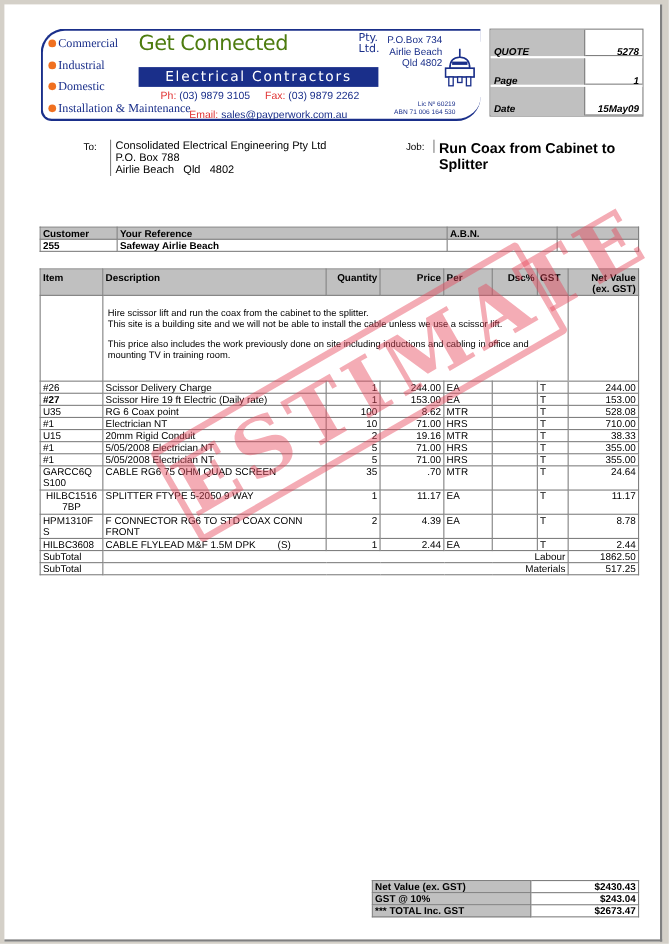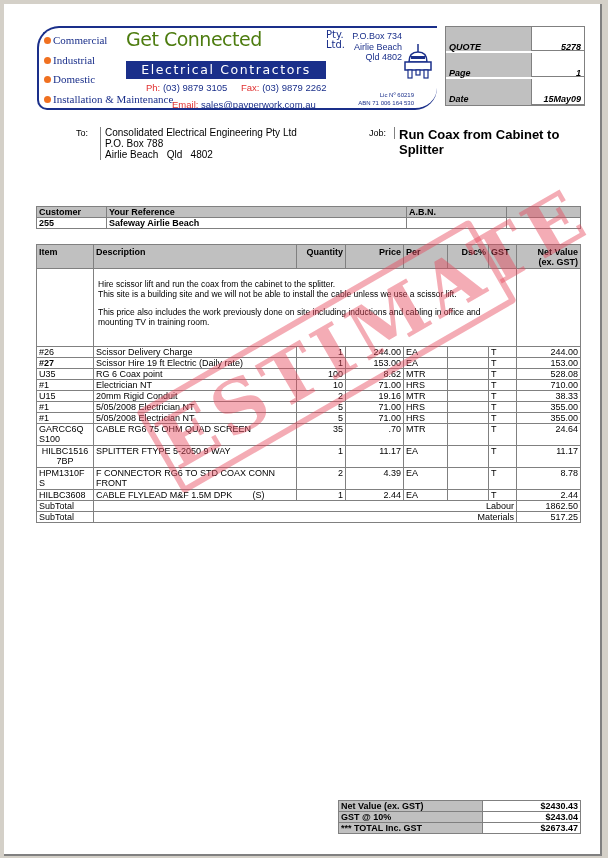--- a/index.html
+++ b/index.html
@@ -7,21 +7,21 @@
   body { background: #d4d0c8; font-family: "Liberation Sans", sans-serif; font-size: 9px; color: #000; position: relative; }
   .page { position: absolute; left: 4px; top: 4px; width: 598px; height: 852px; background: #fff; border-right: 2px solid #808080; border-bottom: 2px solid #808080; }
 
   
   .logo { position: absolute; left: 33px; top: 22px; width: 400px; height: 84px; border: 2px solid #1a2f8a; border-radius: 22px 10px 22px 10px; border-top-right-radius: 0; border-right: none; }
   .bullets { position: absolute; left: 40px; top: 30px; font-family: "Liberation Serif", serif; font-size: 11px; color: #1a2f8a; }
   .bullet { position: absolute; white-space: nowrap; }
   .bullet .dot { display: inline-block; width: 7px; height: 7px; border-radius: 50%; background: #f07020; margin-right: 2px; vertical-align: 0px; }
   .brand { position: absolute; left: 122px; top: 24px; font-family: "DejaVu Sans", sans-serif; font-size: 19px; color: #4d7c0f; letter-spacing: -0.5px; white-space: nowrap; }
   .pty { position: absolute; left: 322px; top: 26px; font-family: "DejaVu Sans", sans-serif; font-size: 10px; line-height: 10px; color: #1a2f8a; }
-  .band { position: absolute; left: 122px; top: 57px; width: 200px; height: 18px; background: #1a2f8a; color: #fff; font-family: "DejaVu Sans", sans-serif; font-size: 12.5px; letter-spacing: 1.6px; text-align: center; line-height: 18px; white-space: nowrap; }
+  .band { position: absolute; left: 122px; top: 57px; width: 218px; height: 18px; background: #1a2f8a; color: #fff; font-family: "DejaVu Sans", sans-serif; font-size: 12.5px; letter-spacing: 1.6px; text-align: center; line-height: 18px; white-space: nowrap; }
   .phone { position: absolute; left: 142px; top: 78px; font-size: 9.5px; color: #1a2f8a; white-space: nowrap; }
   .fax { position: absolute; left: 237px; top: 78px; font-size: 9.5px; color: #1a2f8a; white-space: nowrap; }
   .email { position: absolute; left: 168px; top: 95px; font-size: 9.5px; color: #1a2f8a; white-space: nowrap; }
   .lbl-red { color: #e03030; }
   .addr { position: absolute; left: 346px; top: 27px; font-size: 9px; line-height: 10.5px; color: #1a2f8a; text-align: right; width: 52px; }
   .lic { position: absolute; left: 352px; top: 87px; font-size: 6px; line-height: 8px; color: #1a2f8a; text-align: right; width: 58px; white-space: nowrap; }
   .plug { position: absolute; left: 400px; top: 40px; }
 
   
   .qbox { position: absolute; left: 441px; top: 22px; width: 140px; border: 1px solid #808080; font-style: italic; }

